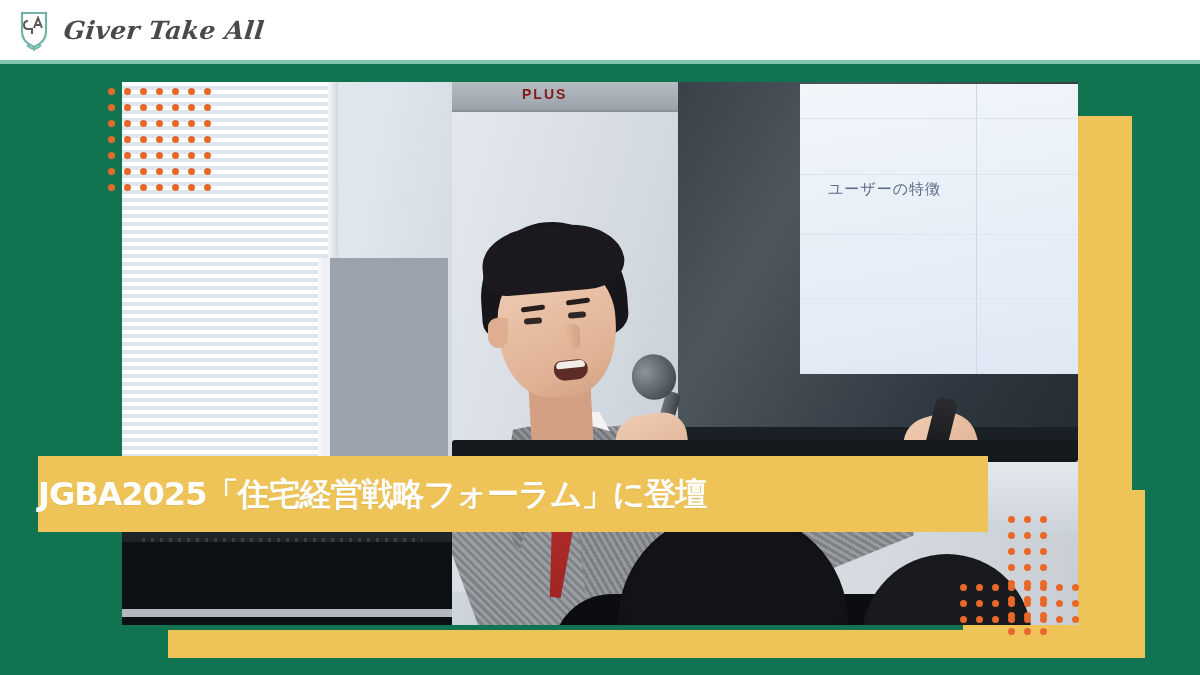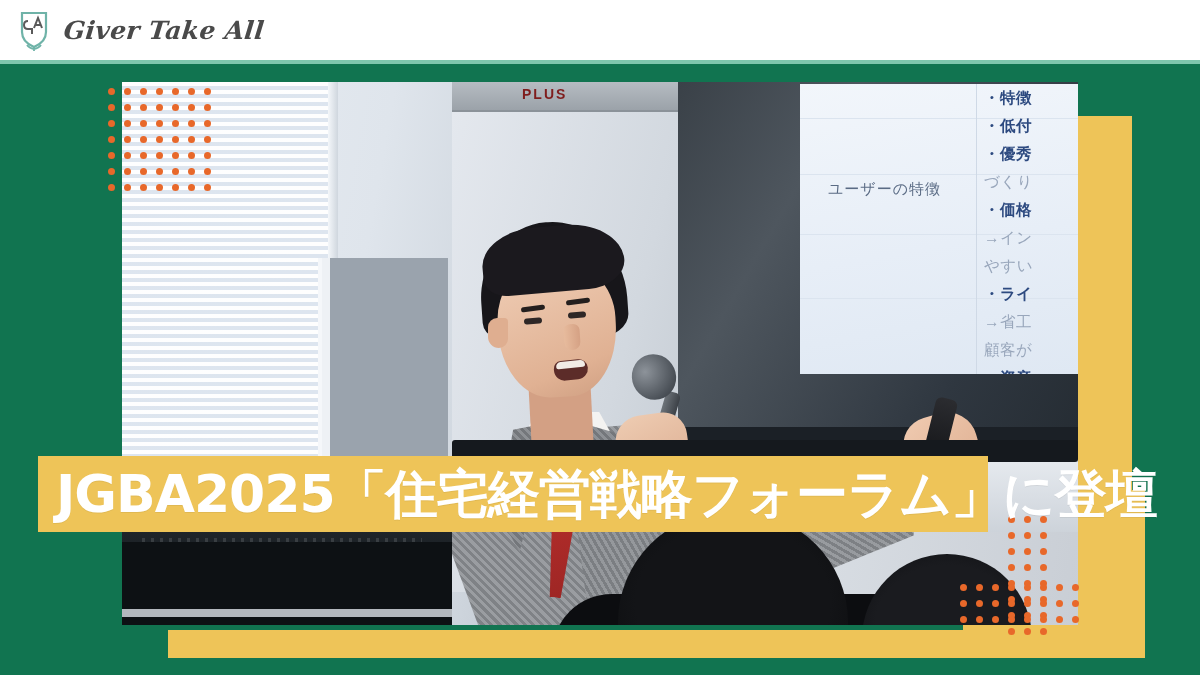--- a/index.html
+++ b/index.html
@@ -331,26 +331,26 @@
   
   .title-band {
     position: absolute; left: 38px; top: 456px;
     width: 950px; height: 76px;
     background: #eec458; z-index: 30;
     display: flex; align-items: center;
   }
   .title-text {
     font-family: "DejaVu Sans", "Liberation Sans", sans-serif;
     font-weight: 700;
-    font-size: 52px;
+    font-size: 32px;
     line-height: 1;
     color: #ffffff;
     letter-spacing: -1px;
     white-space: nowrap;
-    padding-left: 18px;
+    padding-left: 0;
     text-shadow: 0 1px 0 rgba(0,0,0,.06);
   }
 </style>
 </head>
 <body>
 
 <div class="stage">
 
   <div class="header">
     <div class="brand">
@@ -385,33 +385,20 @@
       <div class="screen"></div>
       <div class="screen-bezel"></div>
 
       <div class="slide">
         <div class="slide-rule" style="top:34px"></div>
         <div class="slide-rule" style="top:90px"></div>
         <div class="slide-rule" style="top:150px"></div>
         <div class="slide-rule" style="top:214px"></div>
         <div class="slide-sep"></div>
         <div class="slide-caption">ユーザーの特徴</div>
-        <ul class="slide-bullets">
-            <li class="b">・特徴</li>
-            <li class="b">・低付</li>
-            <li class="b">・優秀</li>
-            <li class="g">づくり</li>
-            <li class="b">・価格</li>
-            <li class="g">→イン</li>
-            <li class="g">やすい</li>
-            <li class="b">・ライ</li>
-            <li class="g">→省工</li>
-            <li class="g">顧客が</li>
-            <li class="b">・資産</li>
-          </ul>
       </div>
 
       <div class="person">
         <div class="suit"></div>
         <div class="shirt"></div>
         <div class="tie"></div>
         <div class="lapel-l"></div>
         <div class="lapel-r"></div>
         <div class="neck"></div>
         <div class="hair"></div>

